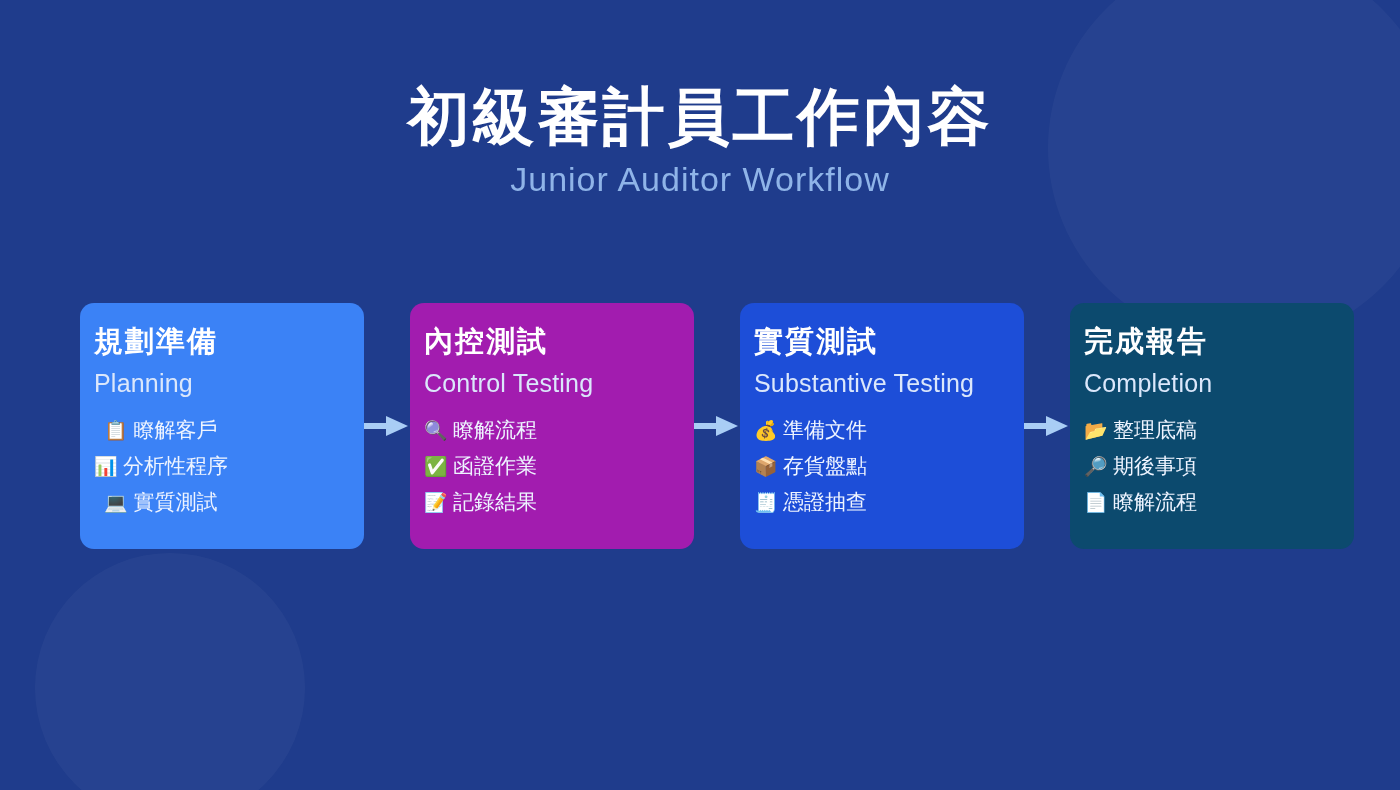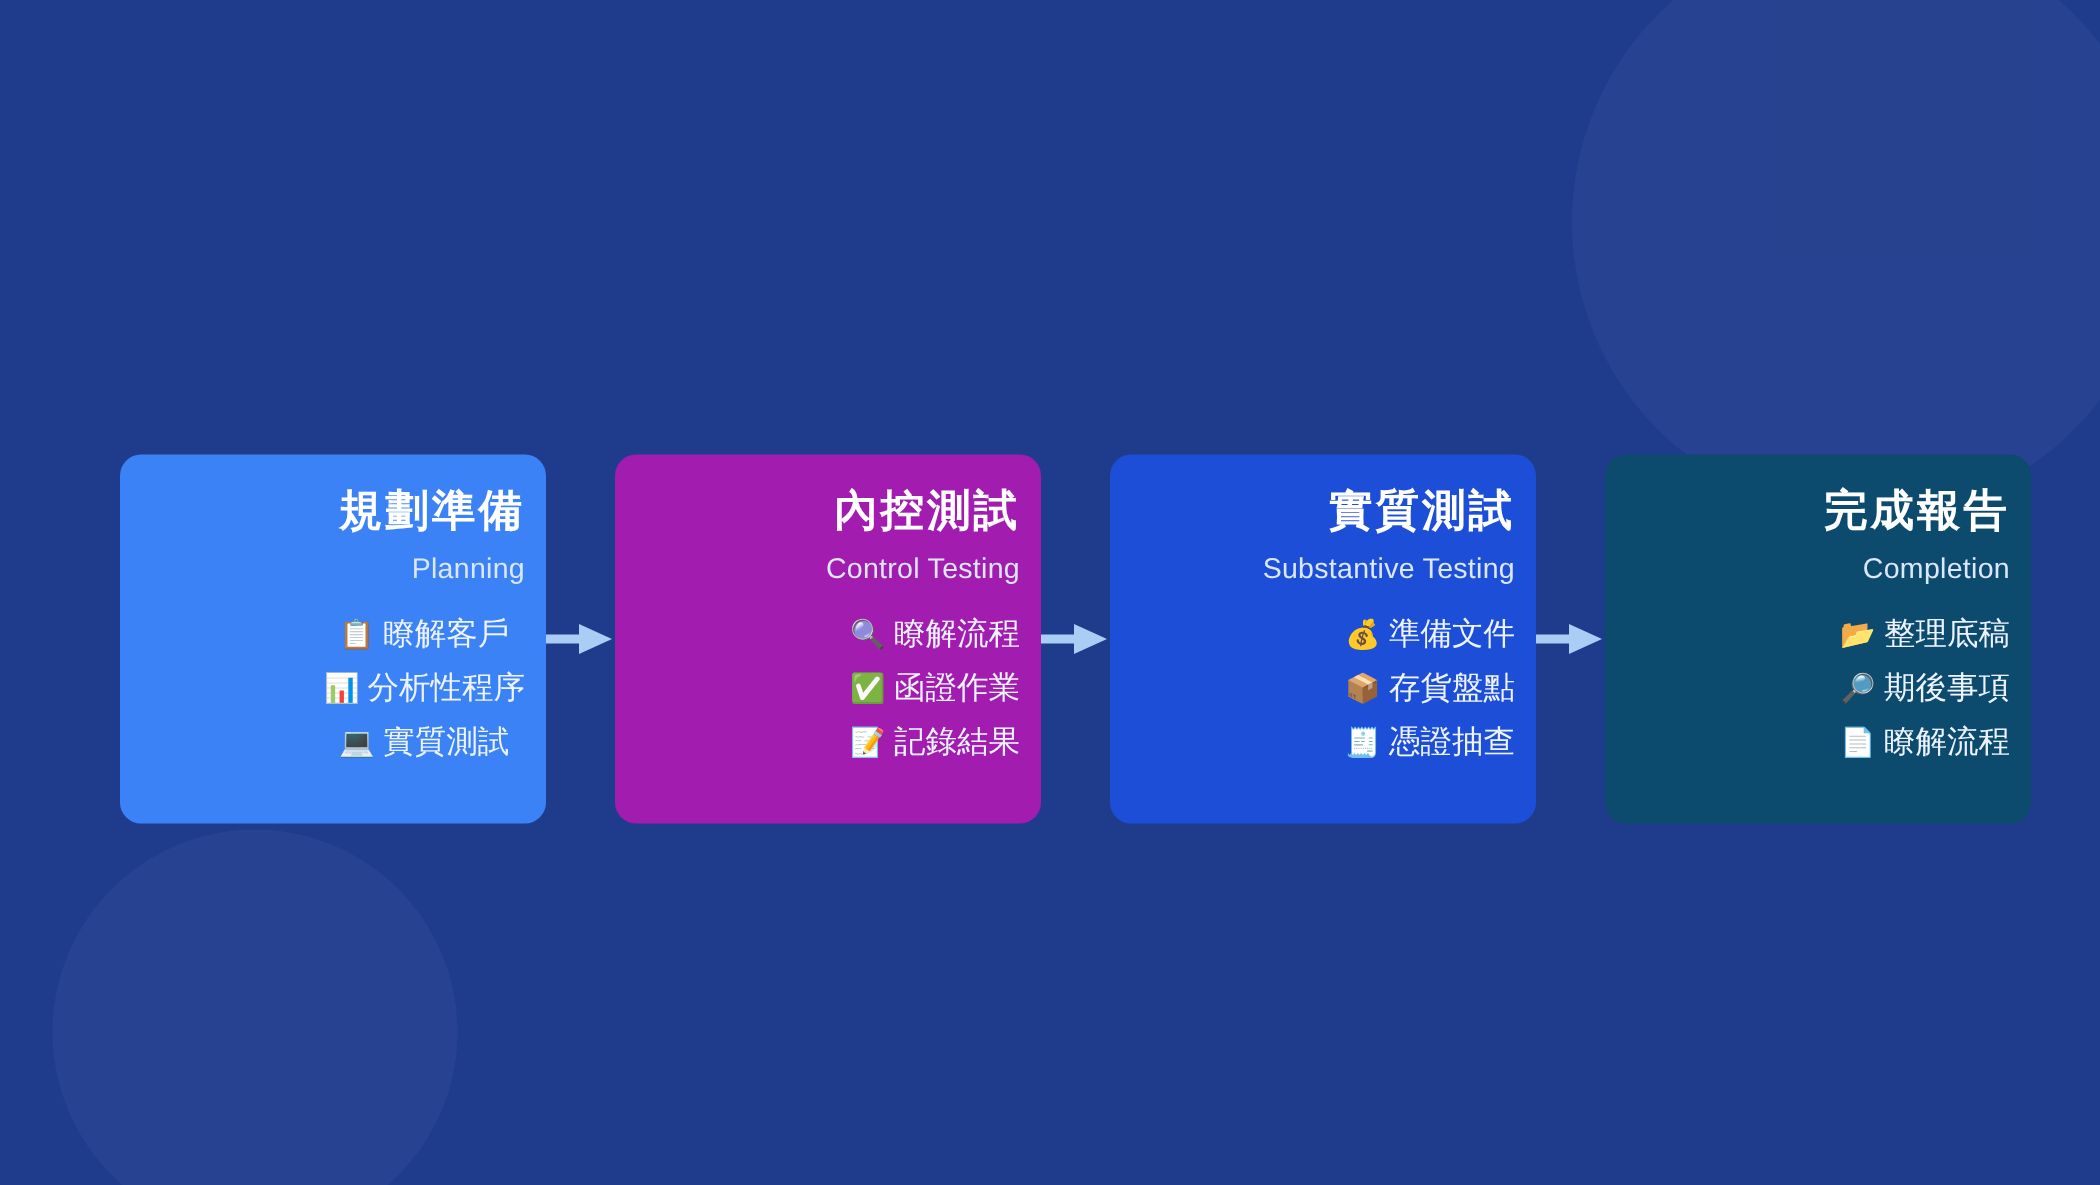--- a/index.html
+++ b/index.html
@@ -82,40 +82,40 @@
   }
 
   .card {
     width: 284px;
     flex: 0 0 284px;
     border-radius: 14px;
     box-sizing: border-box;
     padding: 22px 14px 32px 14px;
     display: flex;
     flex-direction: column;
-    align-items: flex-end;
+    align-items: flex-start;
     color: #ffffff;
   }
   .card.step-1 { background: #3b82f6; }
   .card.step-2 { background: #a21caf; }
   .card.step-3 { background: #1d4ed8; }
   .card.step-4 { background: #0c4a6e; }
 
   .card-title {
     font-size: 29px;
     font-weight: bold;
     letter-spacing: 2px;
     line-height: 1.15;
     color: #ffffff;
     margin: 0;
     white-space: nowrap;
   }
   .card-subtitle {
     margin: 11px 0 0 0;
-    font-size: 19px;
+    font-size: 25px;
     font-weight: normal;
     color: #dbe7fb;
     letter-spacing: 0.2px;
     line-height: 1.15;
     white-space: nowrap;
   }
   .card-items {
     list-style: none;
     margin: 14px 0 0 0;
     padding: 0;
@@ -168,20 +168,24 @@
   }
 </style>
 </head>
 <body>
 
 <div class="slide">
 
   <div class="deco-circle top-right"></div>
   <div class="deco-circle bottom-left"></div>
 
+  <div class="header">
+    <h1 class="title">初級審計員工作內容</h1>
+    <p class="subtitle">Junior Auditor Workflow</p>
+  </div>
 
   <div class="flow">
 
     <div class="card step-1">
       <h2 class="card-title">規劃準備</h2>
       <p class="card-subtitle">Planning</p>
       <ul class="card-items">
         <li class="card-item">
           <span class="item-icon">📋</span>
           <span>瞭解客戶</span>

